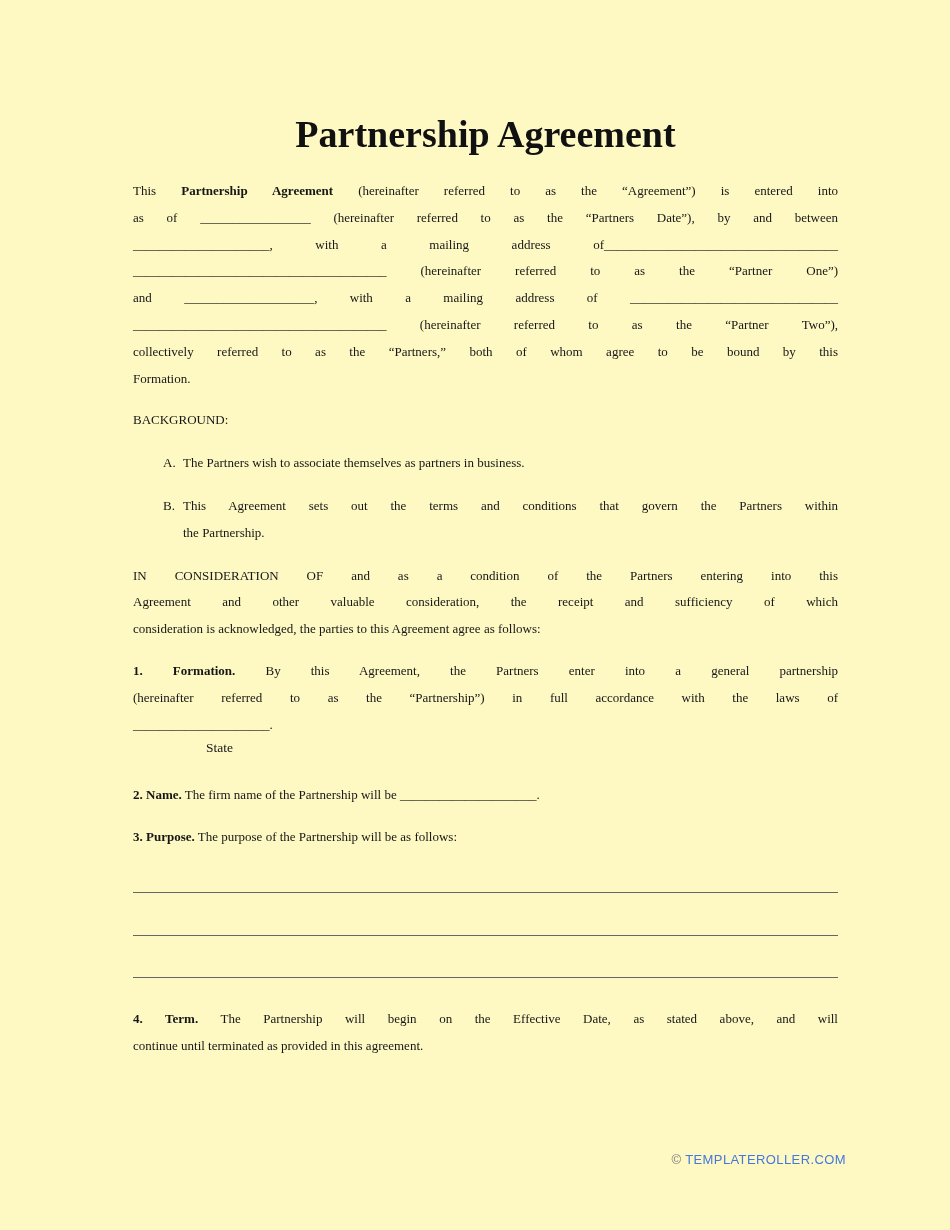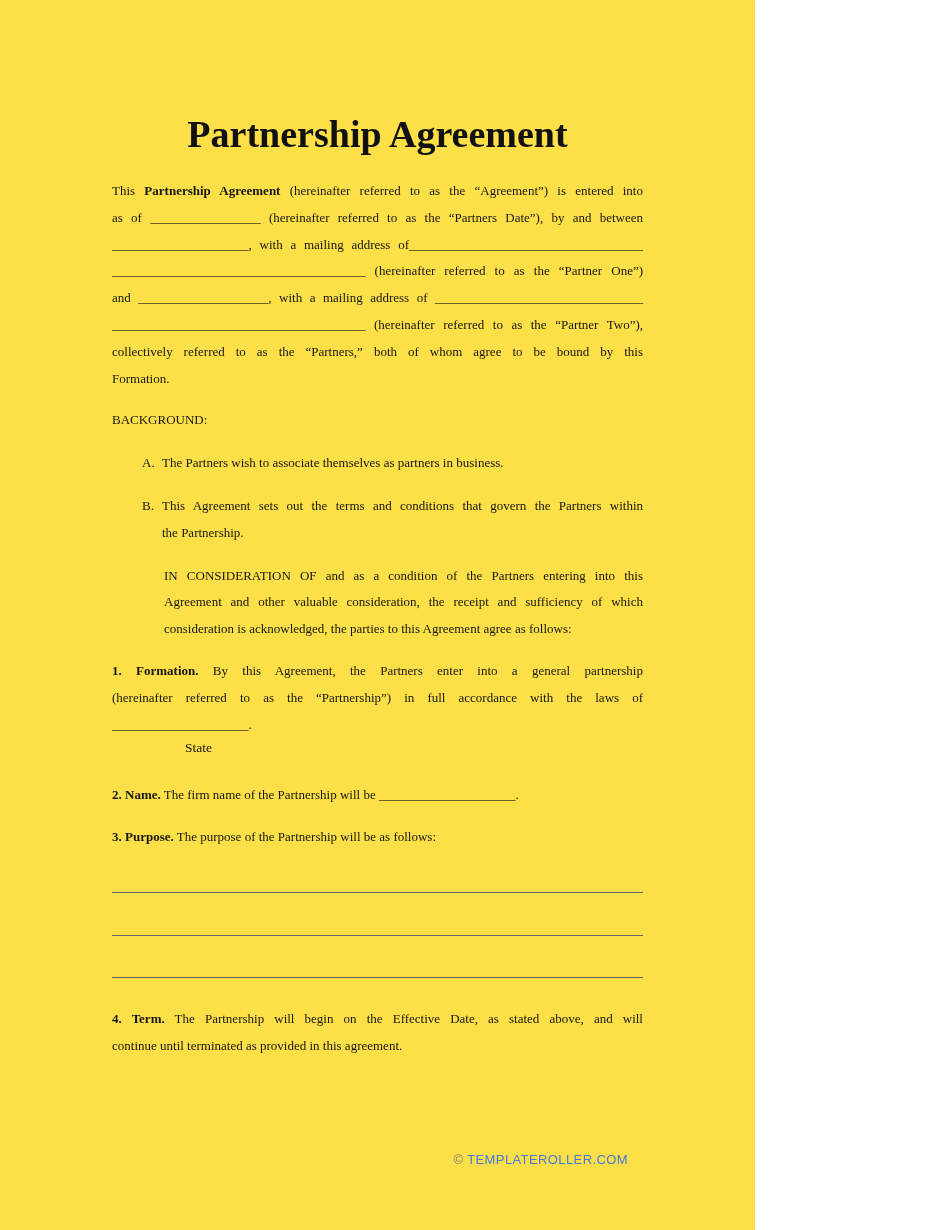--- a/index.html
+++ b/index.html
@@ -1,53 +1,54 @@
 <!DOCTYPE html>
 <html><head>
 <meta charset="utf-8">
 <style>
   * { margin: 0; padding: 0; box-sizing: border-box; }
   html, body { background: #ffffff; }
   .page {
     position: relative;
-    width: 755px;
+    width: 950px;
     height: 1230px;
-    background: #fde047;
+    background: #fef9c3;
     font-family: "Liberation Serif", "DejaVu Serif", serif;
     color: #161616;
     overflow: hidden;
+    padding-left: 21px;
   }
   .content { padding: 0 112px; }
   .doc-title {
     margin-top: 112px;
     text-align: center;
     font-weight: bold;
     font-size: 38px;
     line-height: 44px;
     color: #111;
   }
   .line { font-size: 13px; line-height: 26.8px; white-space: normal; }
   .j { text-align: justify; text-align-last: justify; }
   .b { font-weight: bold; }
   .intro { margin-top: 22px; }
   .bg-heading { margin-top: 15px; }
   .li { display: flex; margin-top: 16px; }
   .li-marker { flex: none; width: 20px; margin-left: 30px; }
   .li-body { flex: 1; }
-  .consideration { margin-top: 16px; margin-left: 52px; }
+  .consideration { margin-top: 16px; }
   .section { margin-top: 15px; }
   .section-name { margin-top: 26px; }
   .sublabel { font-size: 13.5px; line-height: 16px; margin-top: 2px; padding-left: 73px; }
   .rules { margin-top: 0; }
   .rule { height: 42.5px; border-bottom: 1.5px solid #666; }
   .section-term { margin-top: 28px; }
   .footer {
     position: absolute;
     top: 1151px;
-    right: 127px;
+    right: 104px;
     font-family: "Liberation Sans", "DejaVu Sans", sans-serif;
     font-size: 13px;
     letter-spacing: 0.4px;
     line-height: 17px;
     white-space: nowrap;
   }
   .footer .sym { color: #7a7a7a; }
   .footer a { color: #4577de; text-decoration: none; }
 </style>
 </head>

